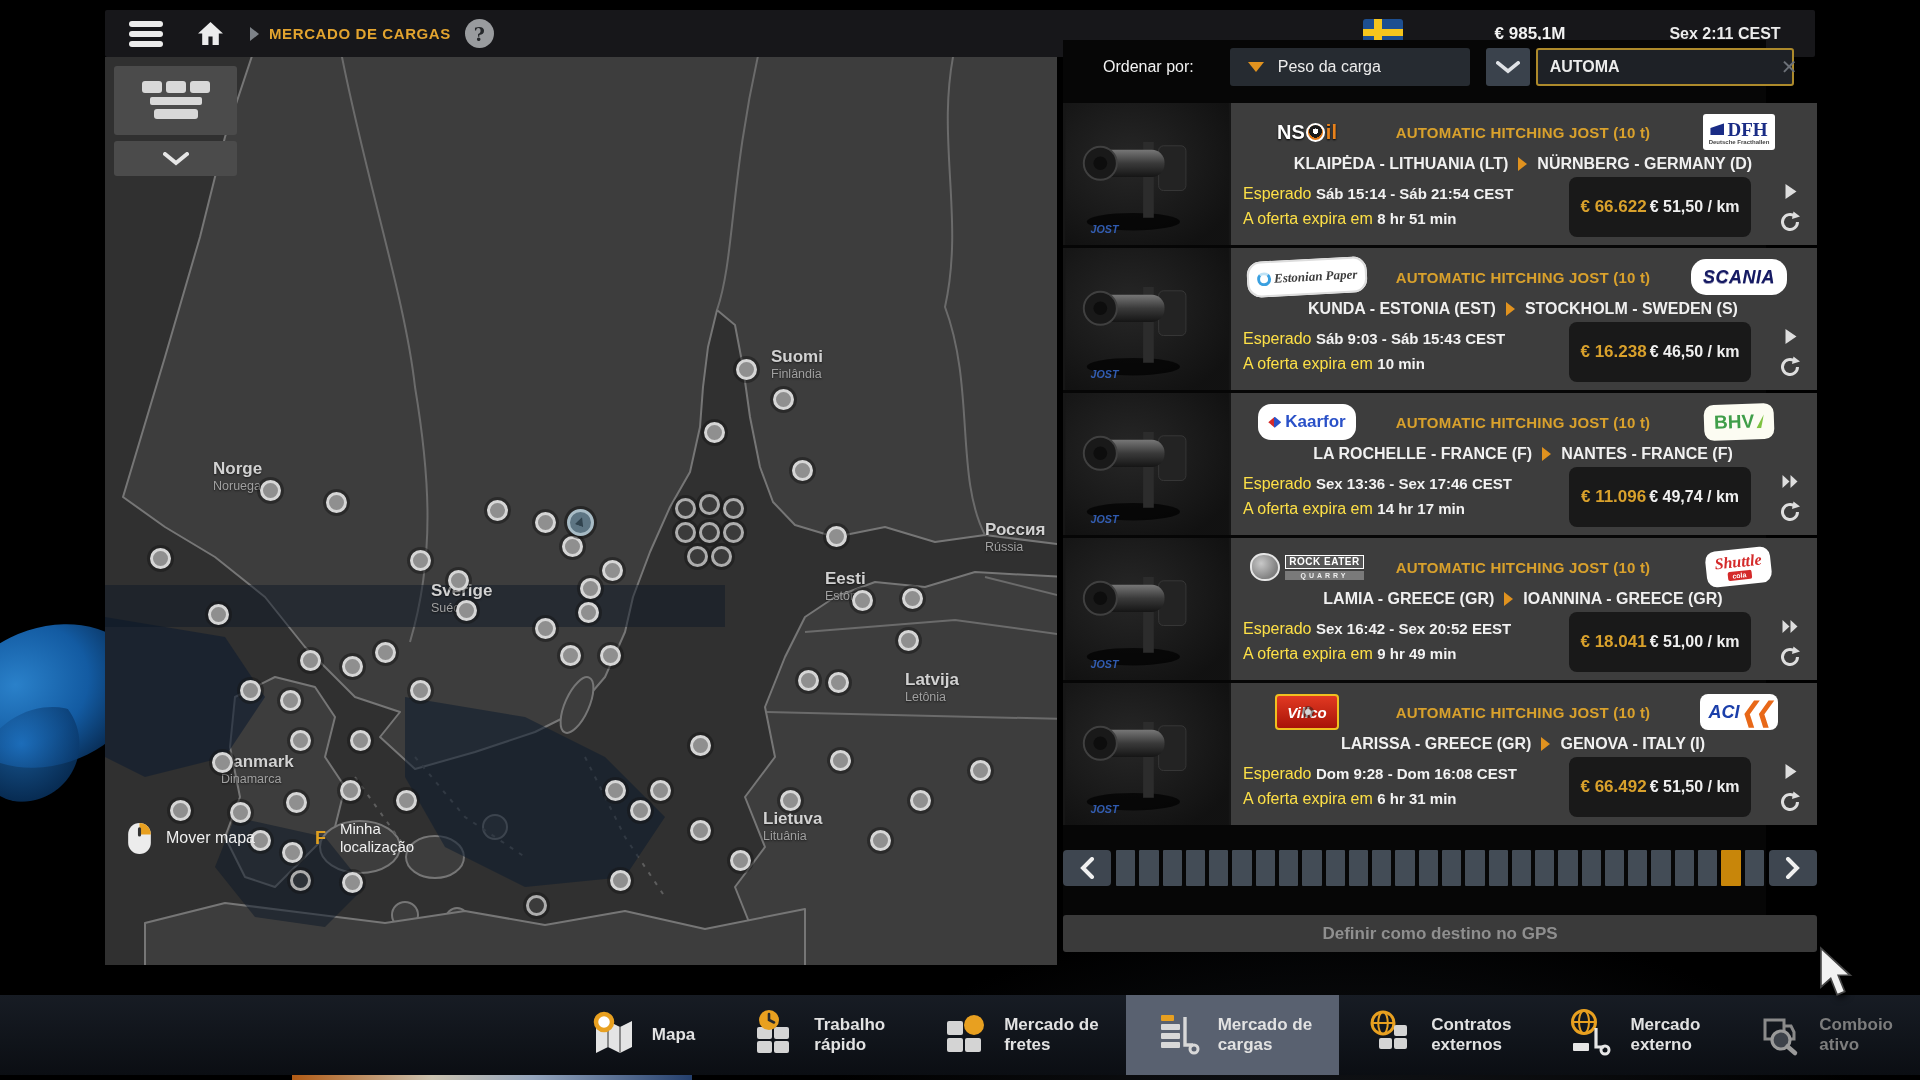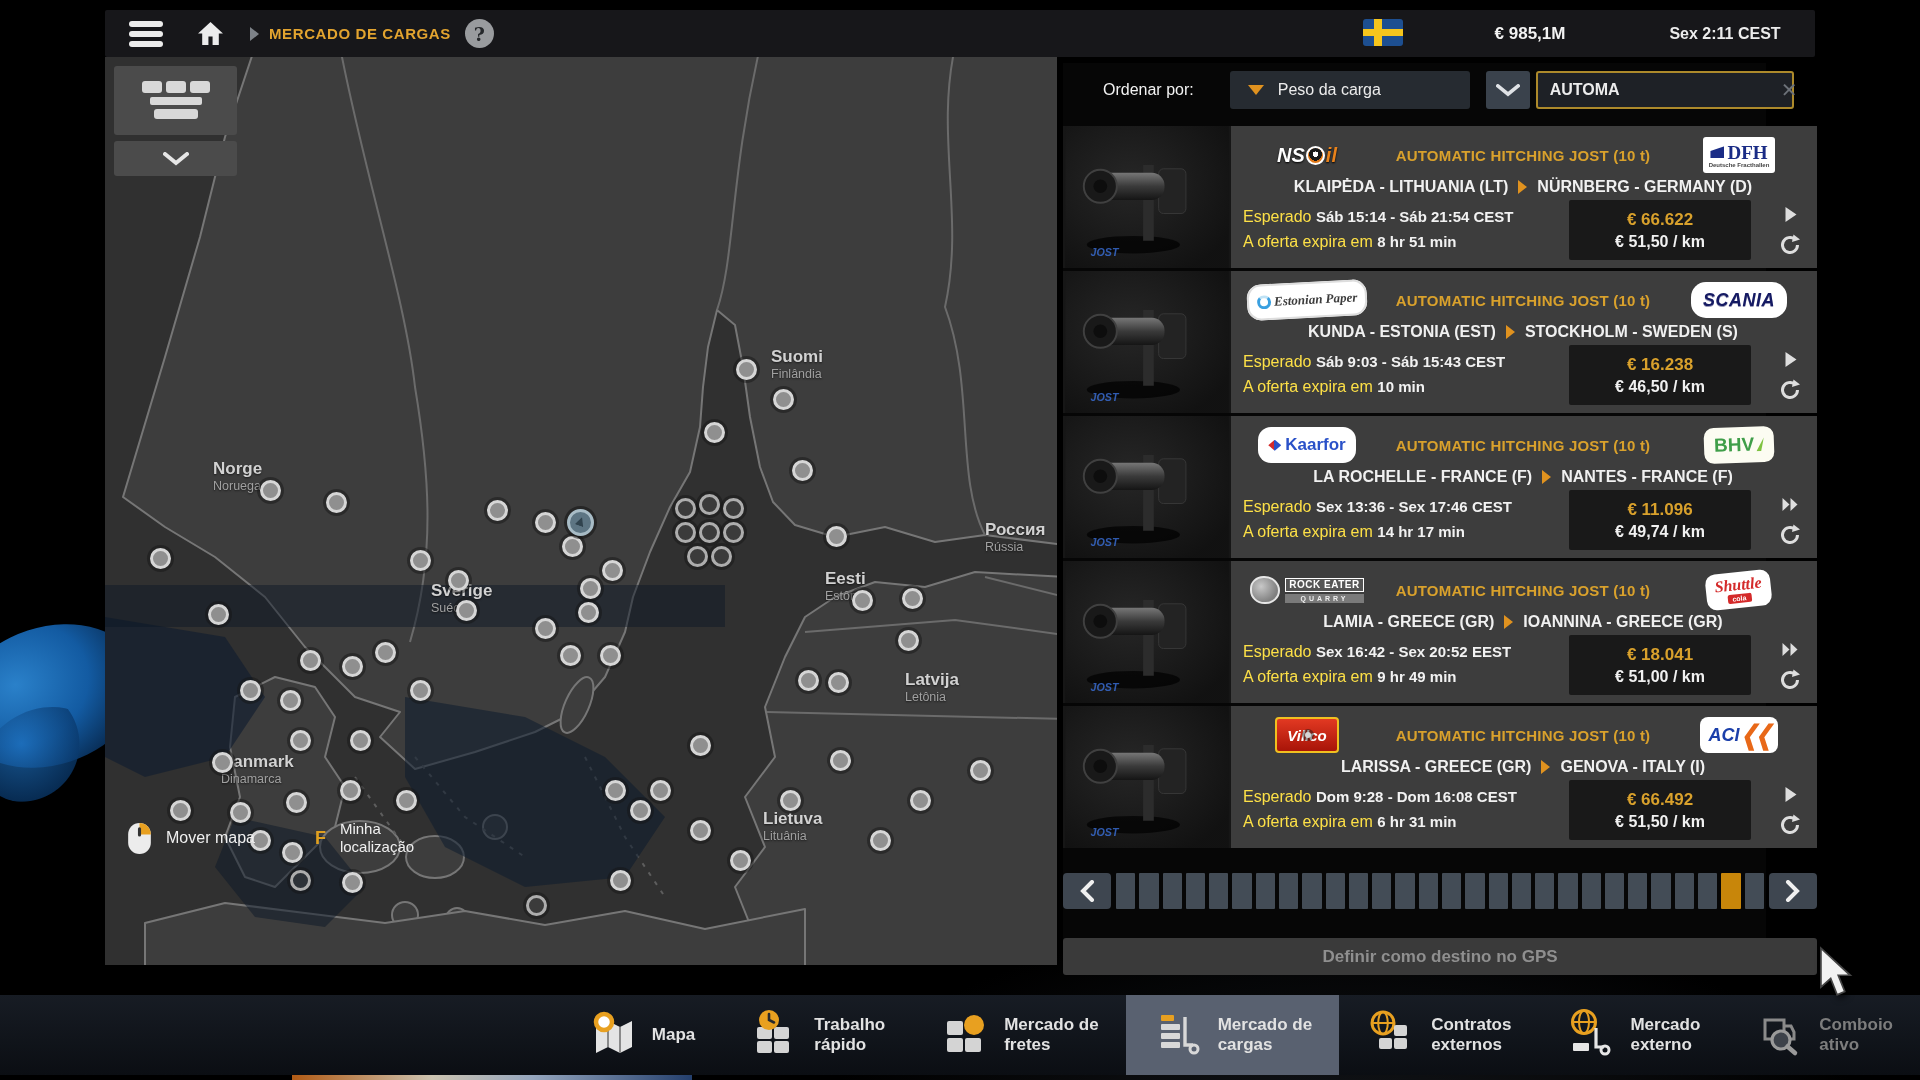--- a/index.html
+++ b/index.html
@@ -54,21 +54,21 @@
   .dot.ring{background:rgba(90,90,90,.25);border-color:#adadad}
   #player{position:absolute;width:27px;height:27px;border-radius:50%;border:3px solid #a8bcc6;background:#5d7583;
     box-shadow:0 0 0 3px rgba(15,15,15,.5)}
   #player:after{content:"";position:absolute;left:6px;top:5px;width:9px;height:9px;background:#30434e;
     clip-path:polygon(50% 0,100% 100%,0 100%);transform:rotate(20deg)}
   #map-controls{position:absolute;left:22px;bottom:108px;display:flex;align-items:center;gap:14px;color:#f0f0f0;font-size:16px}
   #loc-key{color:#e0a020;font-weight:bold;font-size:18px;margin-left:46px}
   #loc-label{font-size:15px;line-height:1.25}
 
   
-  #rpanel{position:absolute;left:1063px;top:63px;width:703px;height:908px;background:#060606}
+  #rpanel{position:absolute;left:1063px;top:40px;width:703px;height:908px;background:#060606}
   #sort-row{position:absolute;left:0;top:6px;width:754px;height:42px;display:flex;align-items:center}
   #sort-label{color:#f2f2f2;font-size:16px;margin-left:40px}
   #sort-dd{margin-left:36px;width:240px;height:38px;background:#262b31;border-radius:3px;display:flex;align-items:center;cursor:pointer}
   #sort-dd .tri{width:0;height:0;border-left:8px solid transparent;border-right:8px solid transparent;border-top:10px solid #e0921f;margin:0 14px 0 18px}
   #sort-dd .val{color:#ececec;font-size:16px}
   #sort-chev{margin-left:16px;width:44px;height:38px;background:#3a424c;border-radius:3px;display:flex;align-items:center;justify-content:center;cursor:pointer}
   #search-box{margin-left:6px;width:258px;height:38px;background:#1e2126;border:2px solid #ad8a2b;border-radius:3px;
     display:flex;align-items:center;position:relative}
   #search-input{flex:1;background:transparent;border:none;outline:none;color:#ececec;font-size:16px;font-weight:bold;
     font-family:"Liberation Sans",sans-serif;padding:0 12px}
@@ -81,29 +81,29 @@
   .crow1{display:flex;align-items:center;height:42px}
   .c-logo{width:128px;flex:none;display:flex;justify-content:center}
   .c-title{flex:1;text-align:center;color:#d9a12c;font-weight:bold;font-size:15px;letter-spacing:.2px}
   .crow2{display:flex;align-items:center;justify-content:center;gap:10px;height:28px;
     color:#f0f0f0;font-weight:bold;font-size:16px}
   .crow2 .rchev{width:0;height:0;border-left:9px solid #e0921f;border-top:7px solid transparent;border-bottom:7px solid transparent}
   .crow3{flex:1;display:flex;align-items:center}
   .c-meta{flex:1;line-height:1.55}
   .c-meta .lbl{color:#fde047;font-size:16px}
   .c-meta .val{color:#f2f2f2;font-weight:bold;font-size:15px}
-  .pricebox{width:182px;height:60px;background:#191919;border-radius:2px;display:flex;flex-direction:column;
+  .pricebox{width:182px;height:60px;background:#191919;border-radius:8px;display:flex;flex-direction:row;
     align-items:center;justify-content:center;gap:3px}
   .price{color:#d9a12c;font-weight:bold;font-size:17px}
   .rate{color:#f0f0f0;font-weight:bold;font-size:16px}
   .c-icons{width:52px;display:flex;flex-direction:column;align-items:flex-end;justify-content:space-between;height:60px;padding:4px 2px}
 
   
   .lg{height:36px;display:inline-flex;align-items:center;justify-content:center;font-weight:bold;white-space:nowrap}
-  .lg-nsoil{font-style:italic;font-size:20px;color:#fff;text-shadow:0 1px 2px #000}
+  .lg-nsoil{font-size:20px;color:#fff;text-shadow:0 1px 2px #000}
   .lg-nsoil .o{display:inline-block;width:19px;height:19px;border-radius:50%;margin:0 1px;
     background:radial-gradient(circle at 50% 42%,#fff 0 24%,#1a1a1a 25% 55%,#e07818 56%);border:2px solid #fff}
   .lg-nsoil .il{color:#e8821c}
   .lg-dfh{background:#fff;border-radius:3px;padding:2px 6px;flex-direction:column;line-height:1}
   .lg-dfh .r1{display:flex;align-items:center;gap:3px}
   .lg-dfh .sq{width:14px;height:12px;background:#1a2c86;clip-path:polygon(0 100%,0 40%,100% 0,100% 100%)}
   .lg-dfh .t{color:#1a2c86;font-family:"Liberation Serif",serif;font-size:19px;font-weight:bold}
   .lg-dfh .s{color:#444;font-size:6px;align-self:flex-end}
   .lg-estpaper{background:#fff;border-radius:14px;padding:3px 10px;transform:rotate(-3deg);
     font-family:"Liberation Serif",serif;font-style:italic;font-size:13px;color:#3c3c3c;gap:3px;box-shadow:0 0 0 2px #ddd inset}

